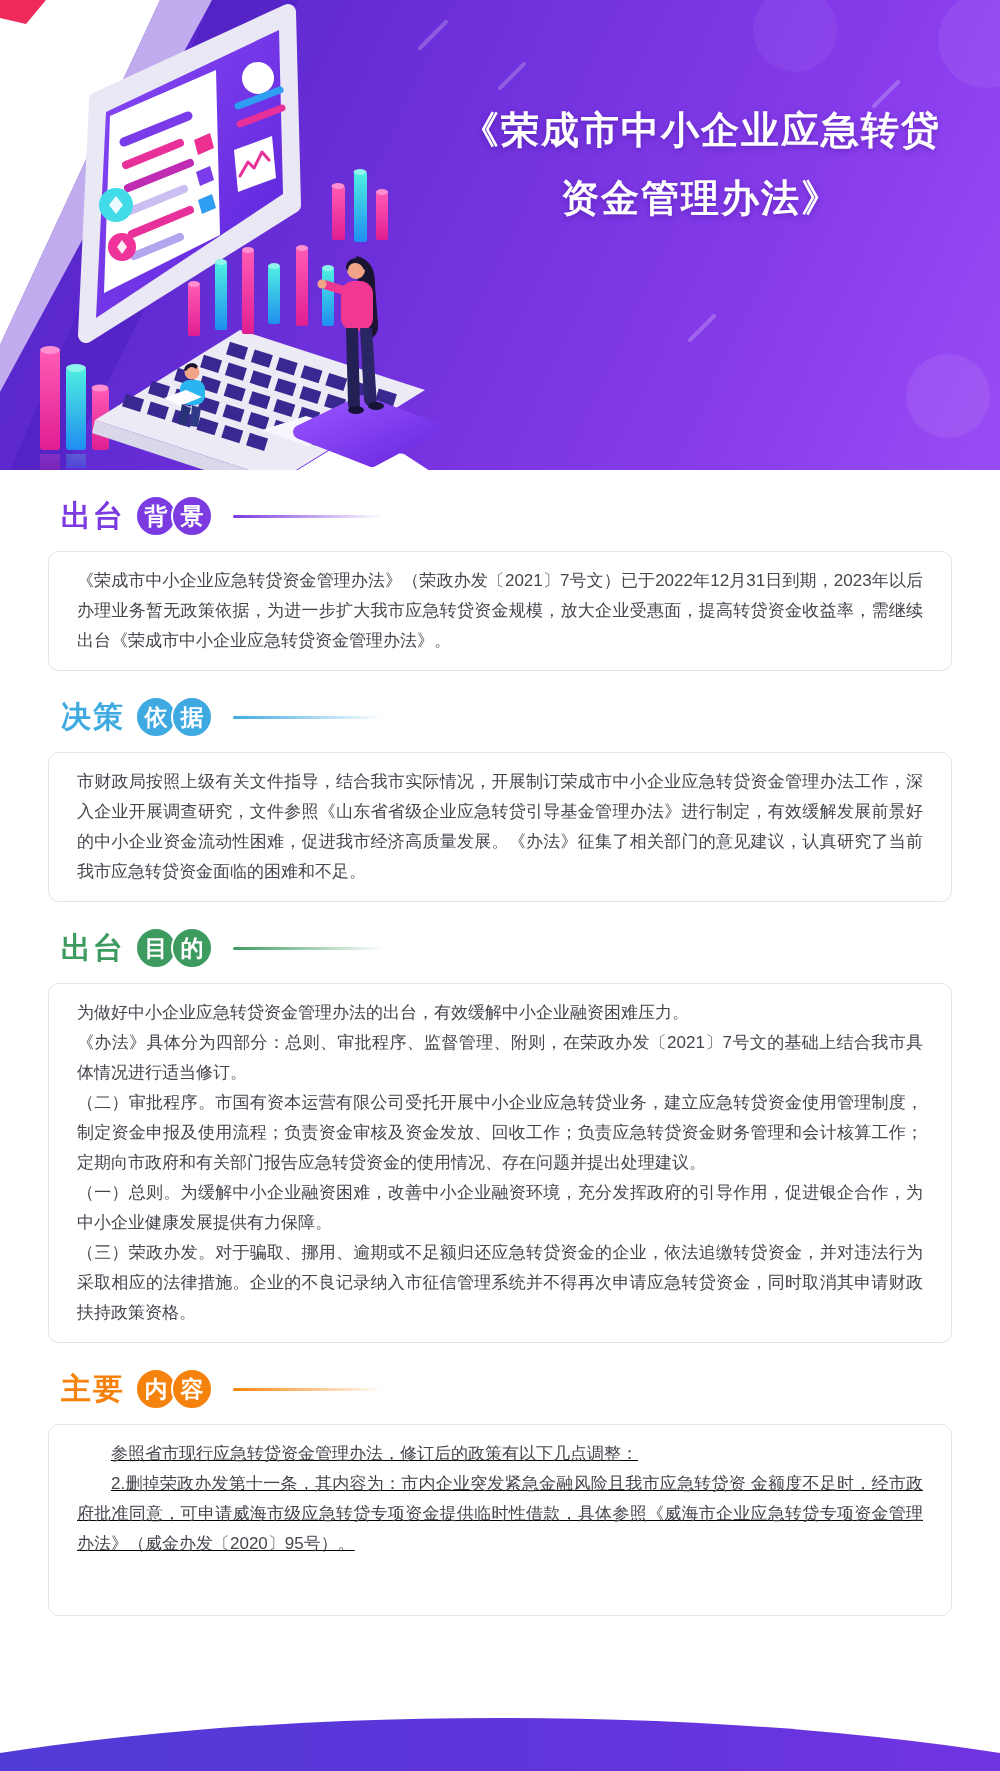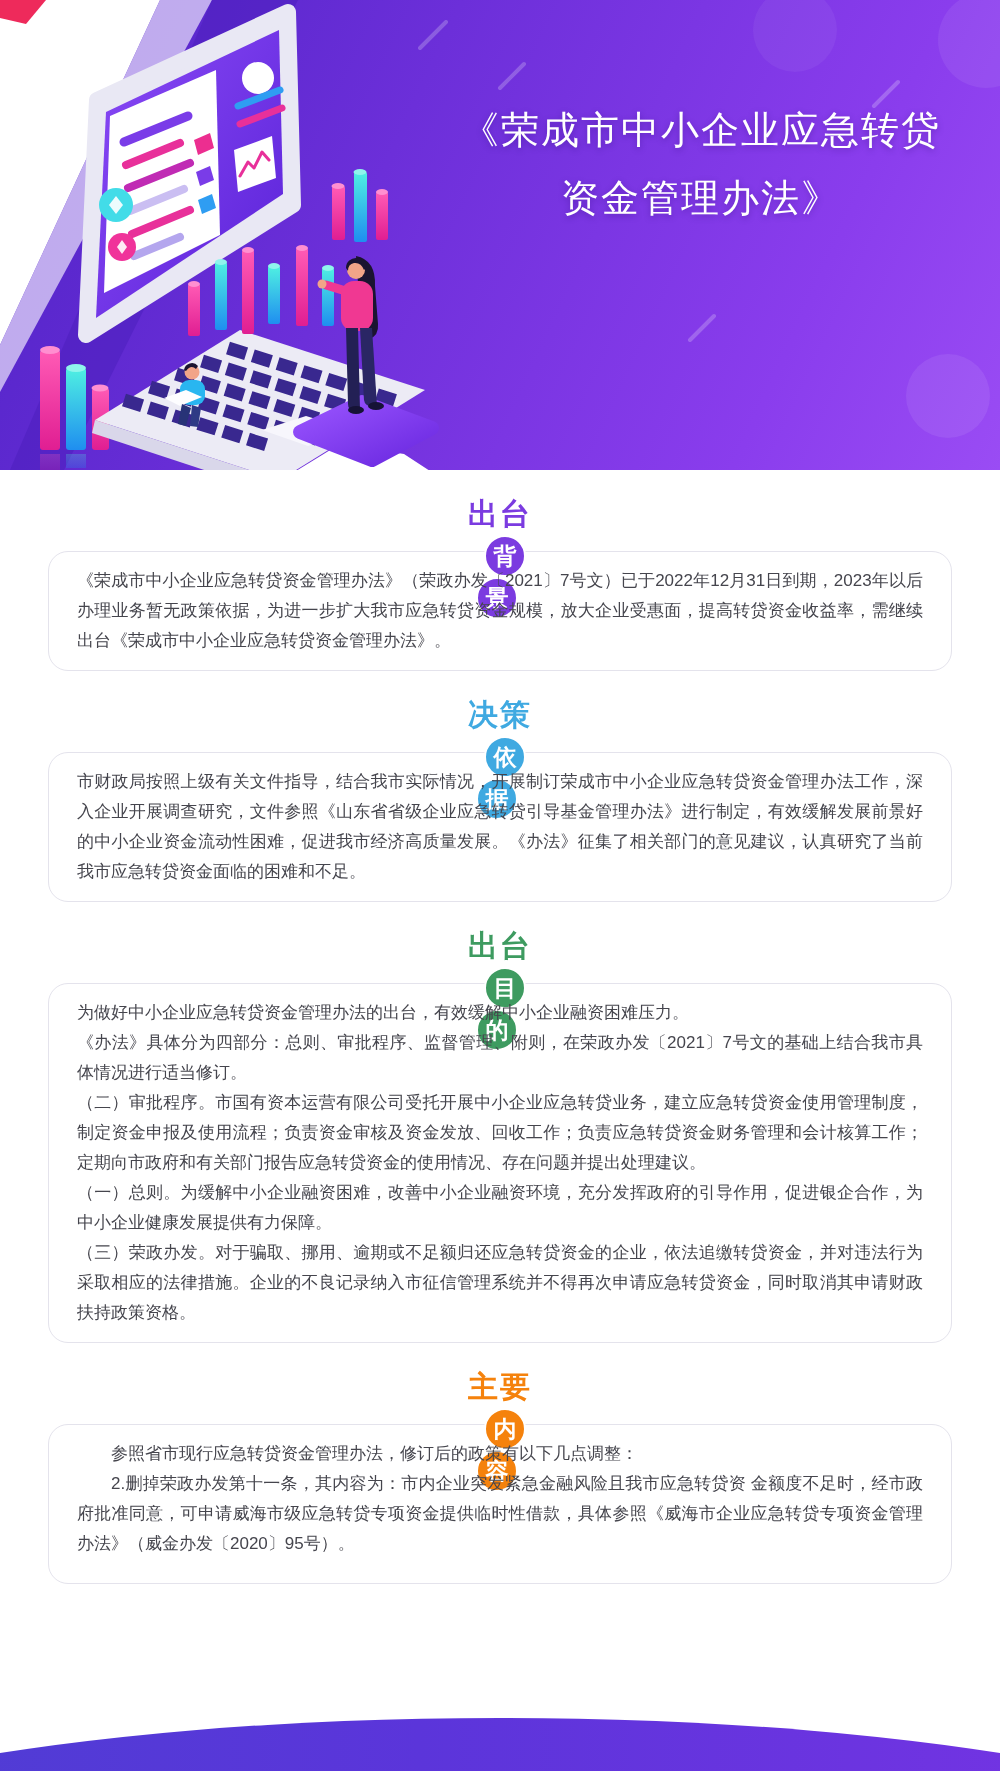--- a/index.html
+++ b/index.html
@@ -3,36 +3,36 @@
 <meta charset="utf-8">
 <style>
   html,body{margin:0;padding:0;background:#fff;}
   .page{position:relative;width:1000px;height:1771px;background:#fff;overflow:hidden;
         font-family:"Liberation Sans","DejaVu Sans",sans-serif;}
   
   .banner{position:relative;height:470px;
           background:linear-gradient(115deg,#4f23c6 0%,#6c2fd9 38%,#8a3ded 78%,#9a4cf4 100%);}
   .banner-art{position:absolute;left:0;top:0;width:1000px;height:470px;display:block;}
   .banner-title{position:absolute;left:417px;right:15px;top:96px;text-align:center;
-                color:#fff;font-size:38px;font-weight:400;line-height:68px;letter-spacing:2px;
+                color:#fff;font-size:38px;font-weight:700;line-height:68px;letter-spacing:2px;
                 text-shadow:0 2px 6px rgba(40,10,110,.35);}
   
   .content{width:904px;margin:0 auto;}
   .sec0{--c:#7b3be0;} .sec1{--c:#3fa9e1;} .sec2{--c:#3e9b60;} .sec3{--c:#f5820c;}
-  .sec-head{display:flex;align-items:center;margin:24px 13px 13px;height:44px;flex-direction:column;}
+  .sec-head{display:flex;align-items:center;margin:24px 13px 13px;height:44px;}
   .sec-label{font-size:30px;font-weight:800;color:var(--c);letter-spacing:2px;}
   .badge{width:42px;height:42px;border-radius:50%;background:var(--c);color:#fff;
          font-size:23px;font-weight:800;display:flex;align-items:center;justify-content:center;
          margin-left:10px;border:2px solid #fff;box-sizing:border-box;flex:0 0 auto;}
   .badge2{margin-left:-6px;}
   .divider{width:150px;height:3px;margin-left:20px;border-radius:2px;
            background:linear-gradient(90deg,var(--c),rgba(255,255,255,0));}
-  .box{border:1px solid #e4e3ec;border-radius:20px;padding:14px 28px;background:#fff;}
+  .box{border:1px solid #e4e3ec;border-radius:11px;padding:14px 28px;background:#fff;}
   .box p{margin:0;font-size:17px;line-height:30px;color:#45454d;text-align:justify;}
-  .sec3 .box{padding-bottom:24px;}
+  .sec3 .box{padding-bottom:56px;text-decoration:underline;}
   .sec3 .box p{text-indent:2em;}
   
   .footer-curve{position:absolute;left:-300px;top:1718px;width:1600px;height:320px;border-radius:50%;
                 background:linear-gradient(90deg,#4a40d2 0%,#5b35da 45%,#7c33e6 100%);}
 </style>
 </head>
 <body>
 
 <div class="page">
 

